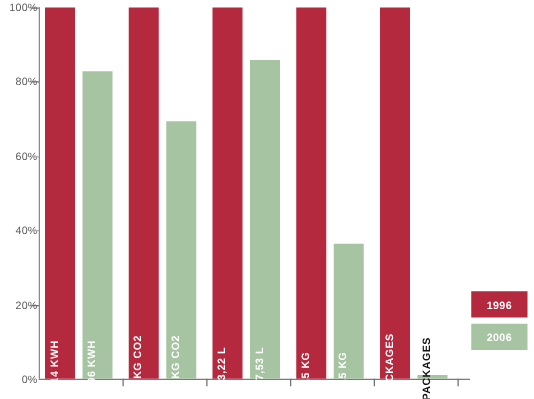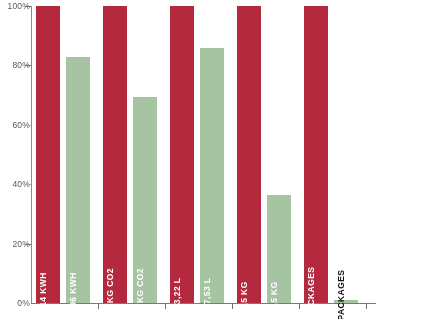--- a/index.html
+++ b/index.html
@@ -210,14 +210,22 @@
         <span class="bar-label inside-red">5 PACKAGES</span>
       </div>
       <div class="bar green" style="left:30px; height:3px;">
         <span class="bar-label outside-dark" style="bottom:4px;">0 PACKAGES</span>
       </div>
       <div class="group-tick" style="left:62px;"></div>
     </div>
 
   </div>
 
+  <div class="legend">
+    <div class="legend-item red">
+      <span class="legend-label">1996</span>
+    </div>
+    <div class="legend-item green">
+      <span class="legend-label">2006</span>
+    </div>
+  </div>
 
 </div>
 
 </body></html>

